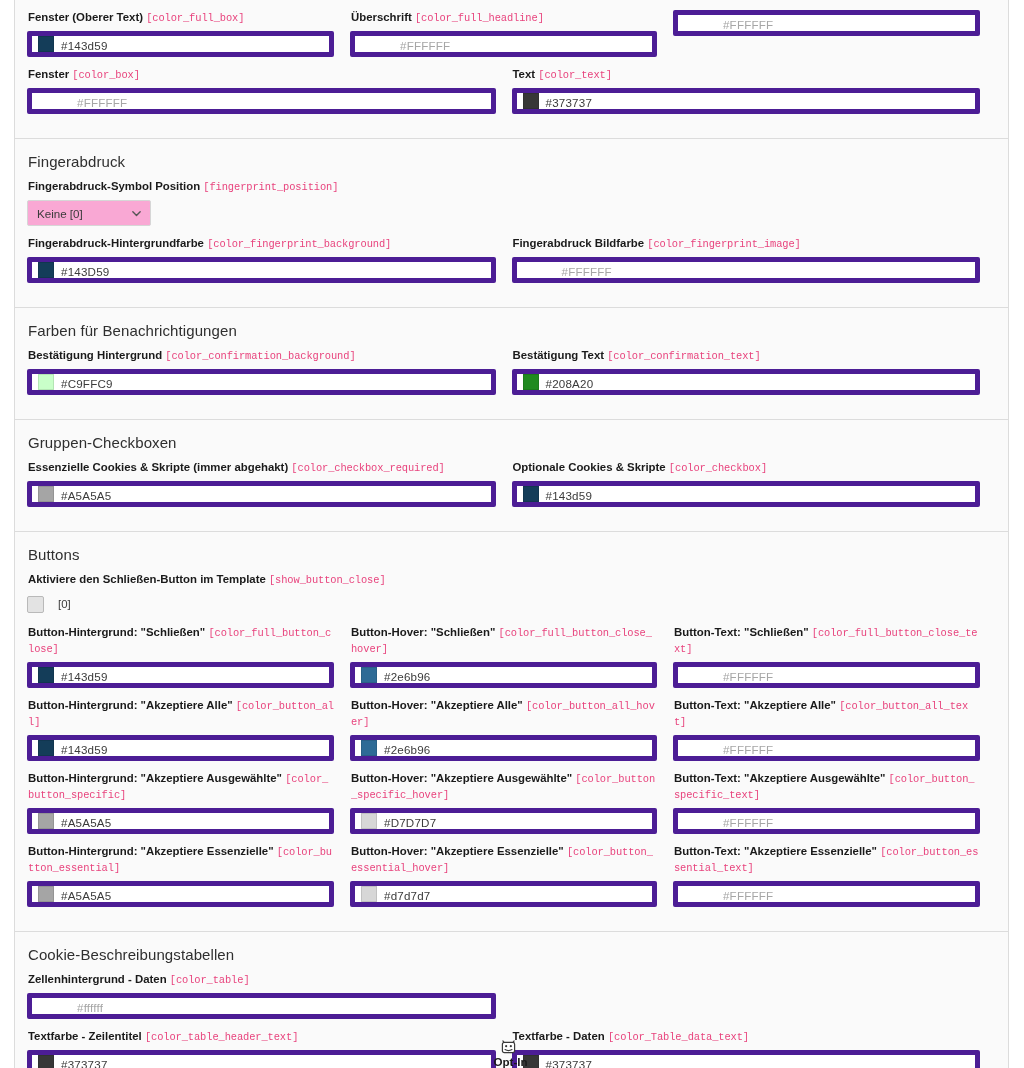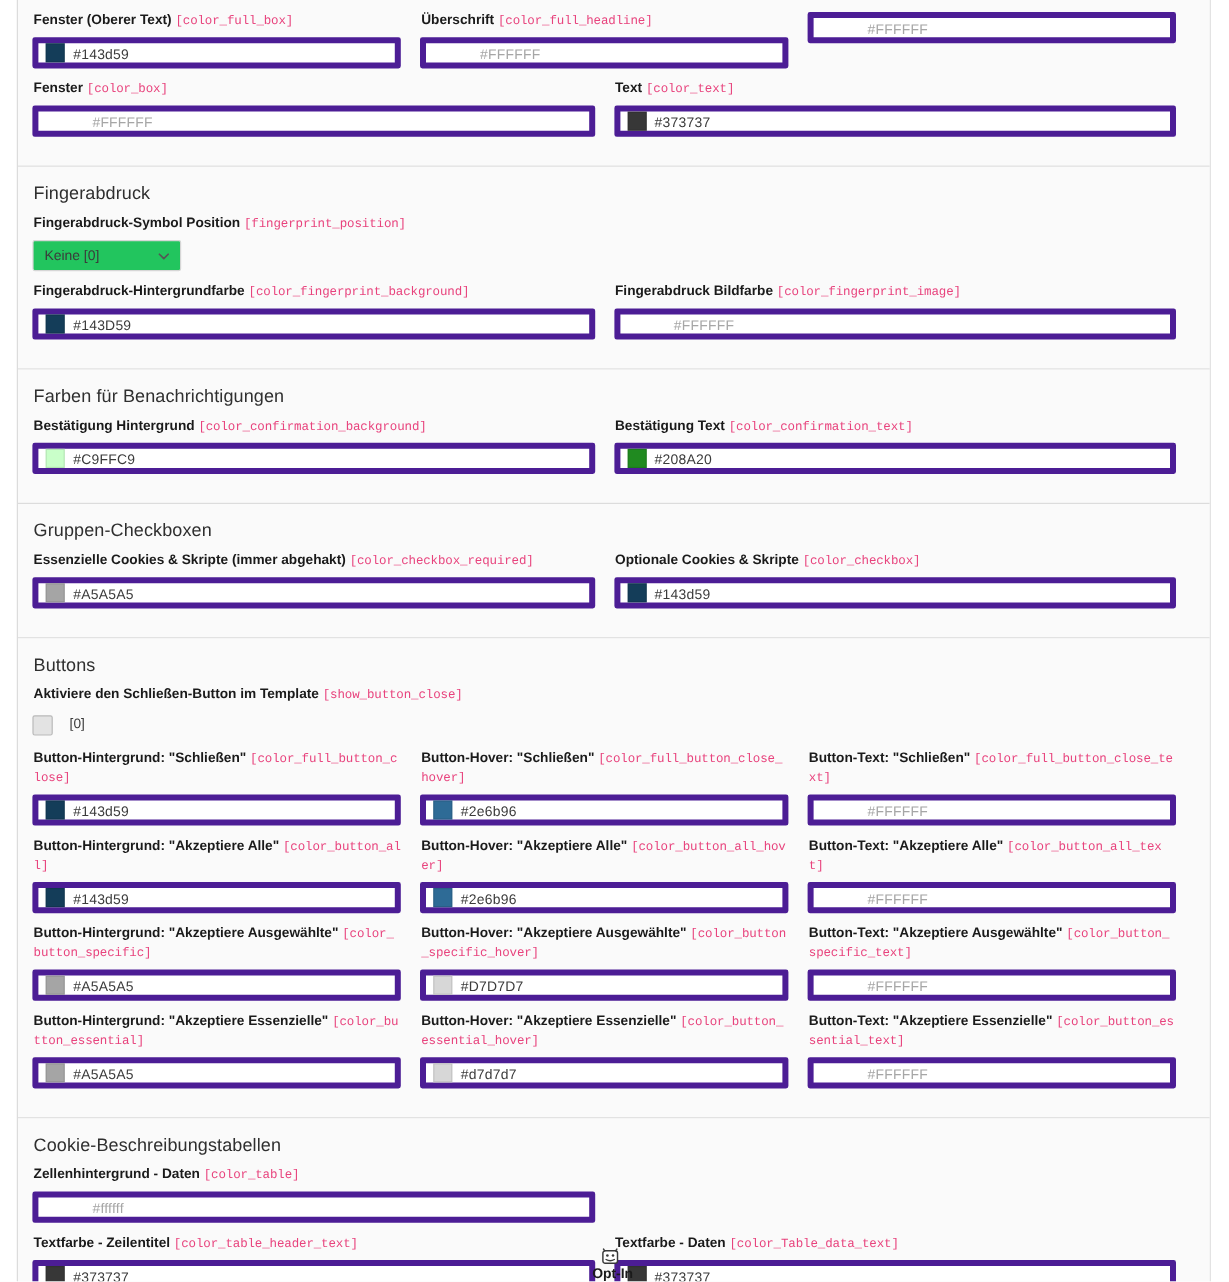--- a/index.html
+++ b/index.html
@@ -95,21 +95,21 @@
     white-space: nowrap;
   }
   .cval.placeholder { color: #a6a6a6; margin-left: 16px; }
 
   
   .select {
     display: flex;
     align-items: center;
     justify-content: space-between;
     width: 124px; height: 26px;
-    background: #22c55e;
+    background: #f9a8d4;
     border: 1px solid #d6d6d6;
     border-radius: 2px;
     padding: 0 8px 0 9px;
     font-size: 11.6px;
     color: #3b3b3b;
   }
   .chev { width: 11px; height: 11px; flex: 0 0 11px; margin-left: 8px; }
   .chev svg { display:block; }
 
   

